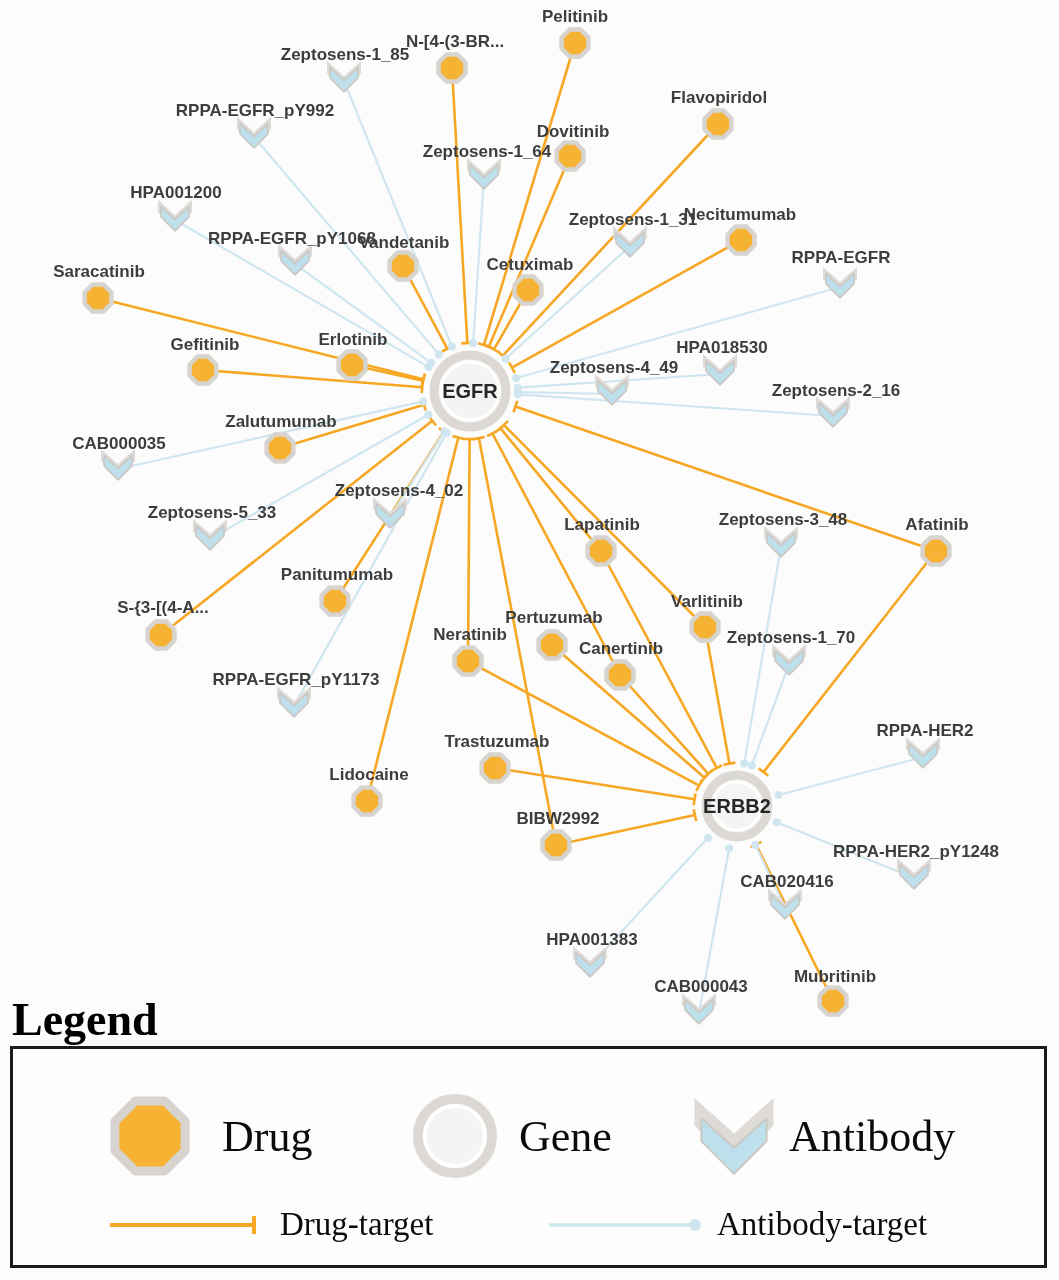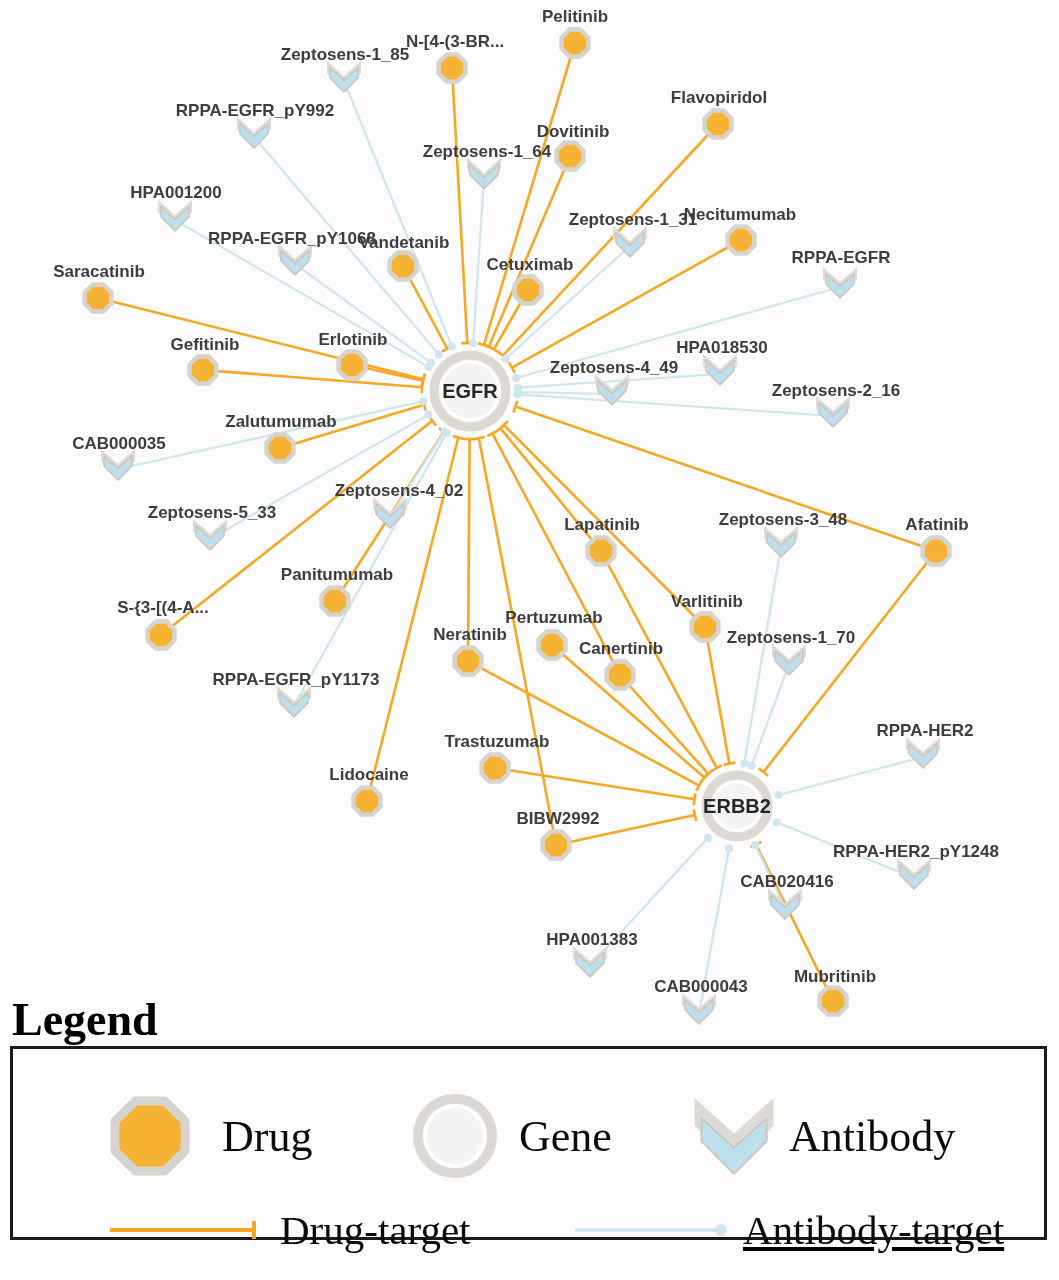--- a/index.html
+++ b/index.html
@@ -3,24 +3,24 @@
 <meta charset="utf-8">
 <style>
   * { margin:0; padding:0; box-sizing:border-box; }
   html,body { width:1059px; height:1280px; }
   body { background:#fcfcfc; font-family:"Liberation Sans", sans-serif; }
   .stage { position:relative; width:1059px; height:1280px; overflow:hidden; background:#fcfcfc; }
   #network-svg { position:absolute; left:0; top:0; }
   .node-label { font-family:"Liberation Sans", sans-serif; font-weight:bold; font-size:17px; fill:#3d3d3d; }
   .gene-label { font-family:"Liberation Sans", sans-serif; font-weight:bold; font-size:20px; fill:#262626; }
   .legend-title { position:absolute; left:12px; top:993px; font-family:"Liberation Serif", serif; font-weight:bold; font-size:46px; color:#000; }
-  .legend-box { position:absolute; left:10px; top:1046px; width:1037px; height:194px; border:3px solid #1b1b1b; background:#fdfdfd; }
+  .legend-box { position:absolute; left:10px; top:1046px; width:1037px; height:222px; border:3px solid #1b1b1b; background:#fdfdfd; }
   .legend-item { position:absolute; display:flex; align-items:center; }
   .legend-label { font-family:"Liberation Serif", serif; font-size:44px; color:#0b0b0b; }
-  .legend-edge-label { font-family:"Liberation Serif", serif; font-size:41px; color:#0b0b0b; }
+  .legend-edge-label { font-family:"Liberation Serif", serif; font-size:33px; color:#0b0b0b; }
 </style>
 </head>
 <body>
 
 <div class="stage">
 
   <svg id="network-svg" width="1059" height="1280" viewBox="0 0 1059 1280">
       <g>
         <line x1="575" y1="43" x2="483.86536997110665" y2="345.0462023814752" stroke="#f6a723" stroke-width="2.6"></line>
         <line x1="489.6" y1="346.8" x2="478.1" y2="343.3" stroke="#f6a723" stroke-width="2.6"></line>
@@ -364,21 +364,21 @@
     </div>
 
     <div class="legend-item" style="left:93px; top:157px;">
       <svg width="160" height="28" viewBox="0 0 160 28">
         <line x1="4" y1="14" x2="148" y2="14" stroke="#f6a723" stroke-width="4"></line>
         <line x1="148" y1="5" x2="148" y2="23" stroke="#f6a723" stroke-width="4"></line>
       </svg>
       <span class="legend-edge-label" style="margin-left:14px;">Drug-target</span>
     </div>
 
-    <div class="legend-item" style="left:558px; top:157px;text-decoration:underline;">
+    <div class="legend-item" style="left:532px; top:157px;">
       <svg width="160" height="28" viewBox="0 0 160 28">
         <line x1="4" y1="14" x2="146" y2="14" stroke="#cfe6f0" stroke-width="3.5"></line>
         <circle cx="150" cy="14" r="6" fill="#cfe6f0"></circle>
       </svg>
       <span class="legend-edge-label" style="margin-left:12px;">Antibody-target</span>
     </div>
 
   </div>
 </div>
 

